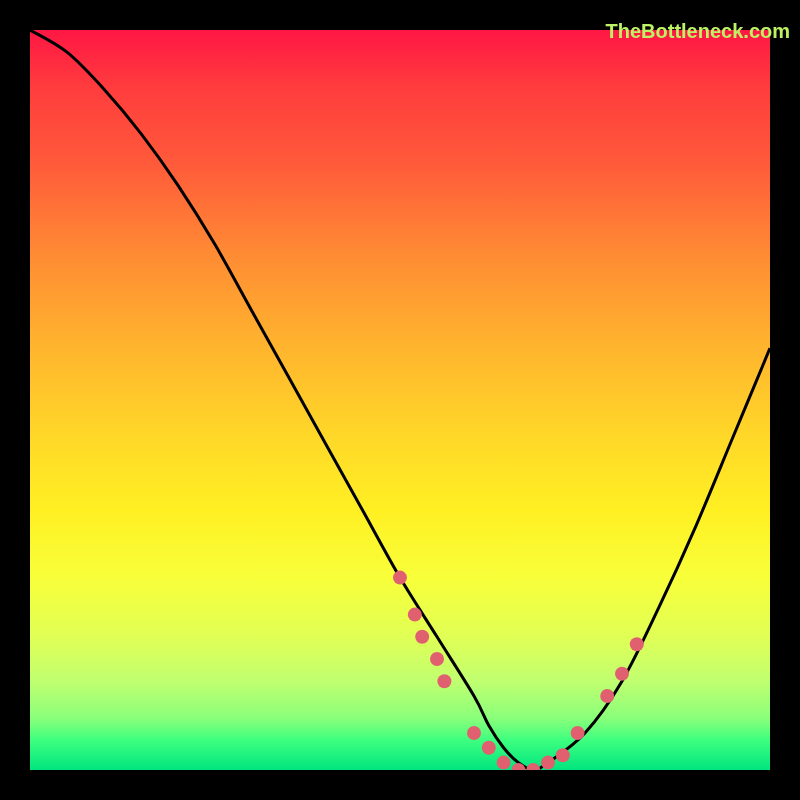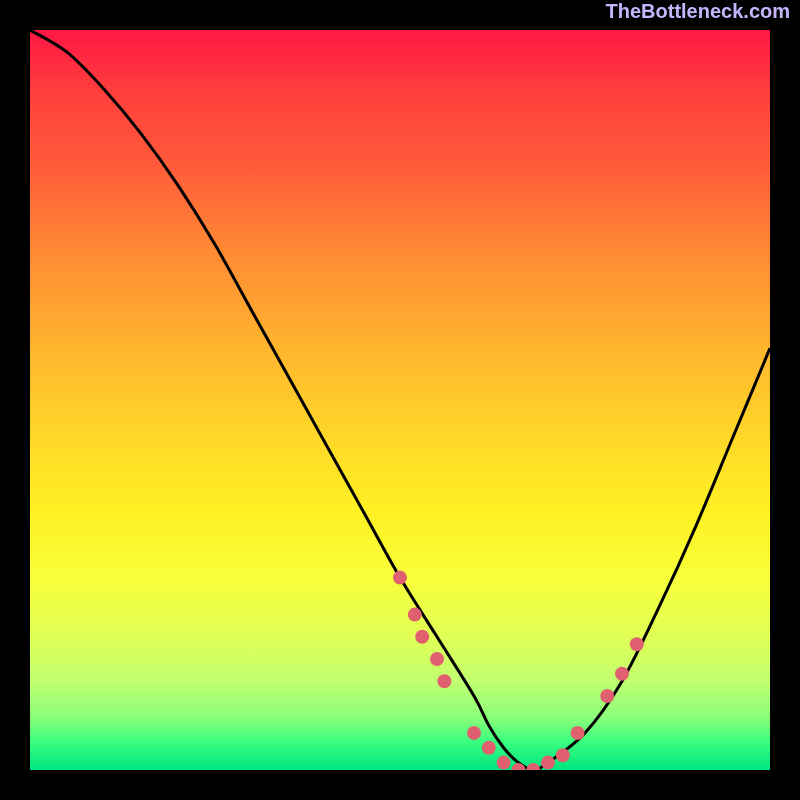--- a/index.html
+++ b/index.html
@@ -12,23 +12,23 @@
     font-family: Arial, sans-serif;
   }
   .container {
     position: relative;
     width: 800px;
     height: 800px;
     background: #000;
   }
   .watermark {
     position: absolute;
-    top: 0;
+    top: 20px;
     right: 10px;
-    color: #c4b5fd;
+    color: #bef264;
     font-size: 20px;
     font-weight: bold;
     z-index: 10;
   }
   .plot-area {
     position: absolute;
     left: 30px;
     top: 30px;
     width: 740px;
     height: 740px;

